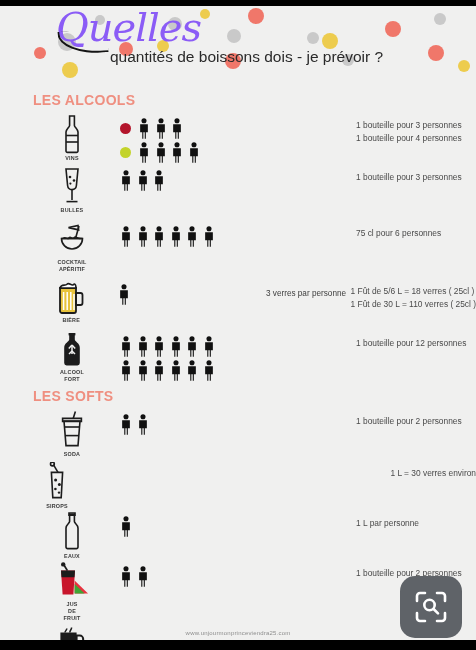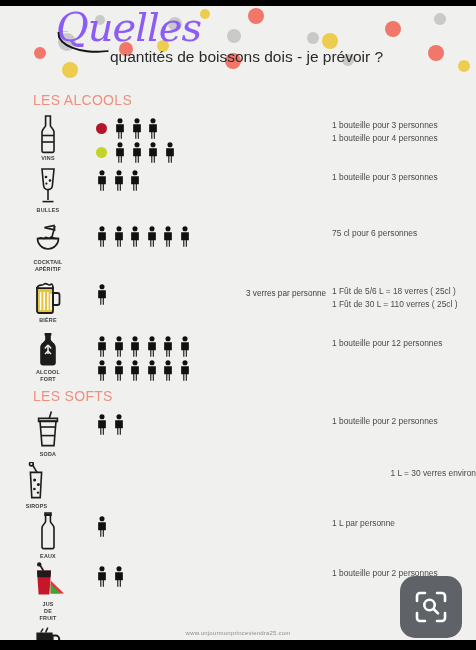--- a/index.html
+++ b/index.html
@@ -23,25 +23,25 @@
     position:absolute;left:2px;top:26px;width:48px;height:22px;
     border-bottom:2.5px solid #141414;border-left:2.5px solid #141414;
     border-radius:0 0 0 90%;transform:rotate(-6px);
     transform:rotate(-4deg);
   }
   .title-sub{
     position:absolute;left:110px;top:42px;z-index:3;
     font-size:15.5px;color:#2a2a2a;white-space:nowrap;
   }
   .section-head{
-    font-size:14px;font-weight:normal;color:#ef8f80;
+    font-size:14px;font-weight:bold;color:#ef8f80;
     letter-spacing:.3px;margin:0 0 4px 33px;
   }
   .rows{position:relative;}
-  .row{position:relative;display:flex;align-items:flex-start;}
+  .row{position:relative;display:flex;align-items:flex-start;margin-left:24px;}
   .icon-cell{
     width:96px;min-height:48px;
     display:flex;flex-direction:column;align-items:center;
     padding-top:2px;
   }
   .icon-cell svg{display:block;}
   .icon-label{
     font-size:5.4px;font-weight:bold;color:#3a3a3a;
     letter-spacing:.2px;text-align:center;line-height:7px;
     margin-top:1px;text-transform:uppercase;

